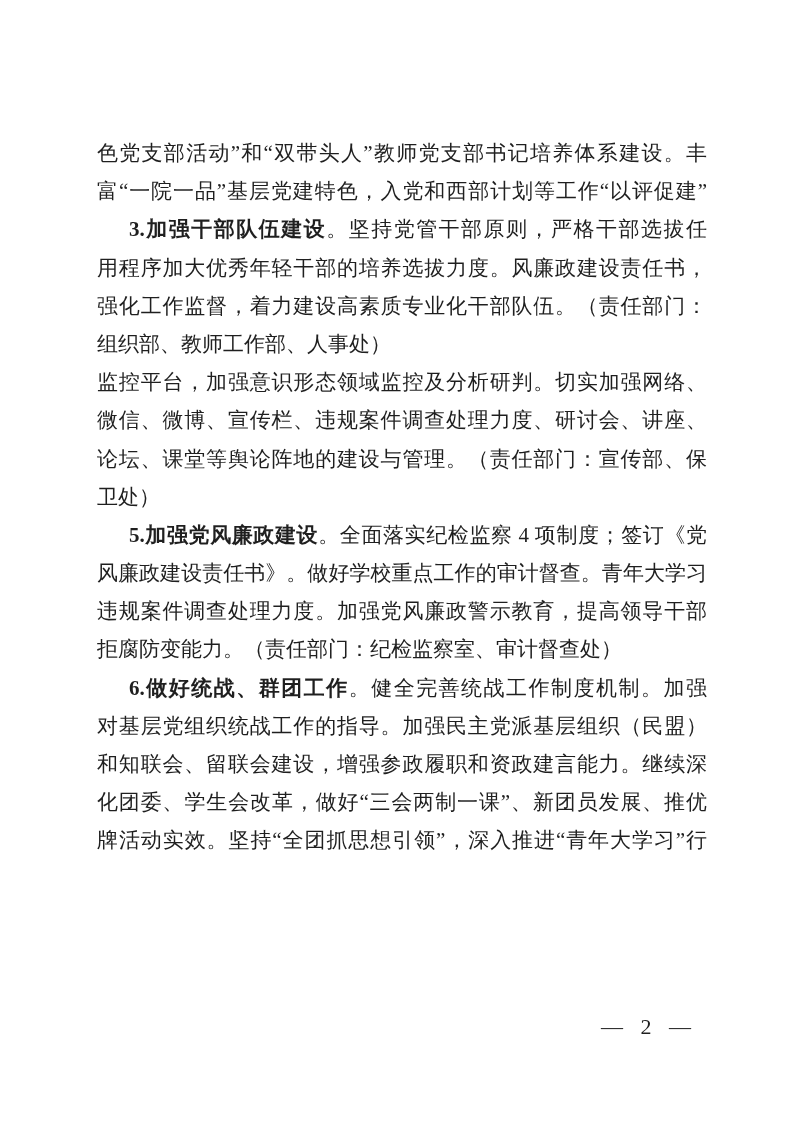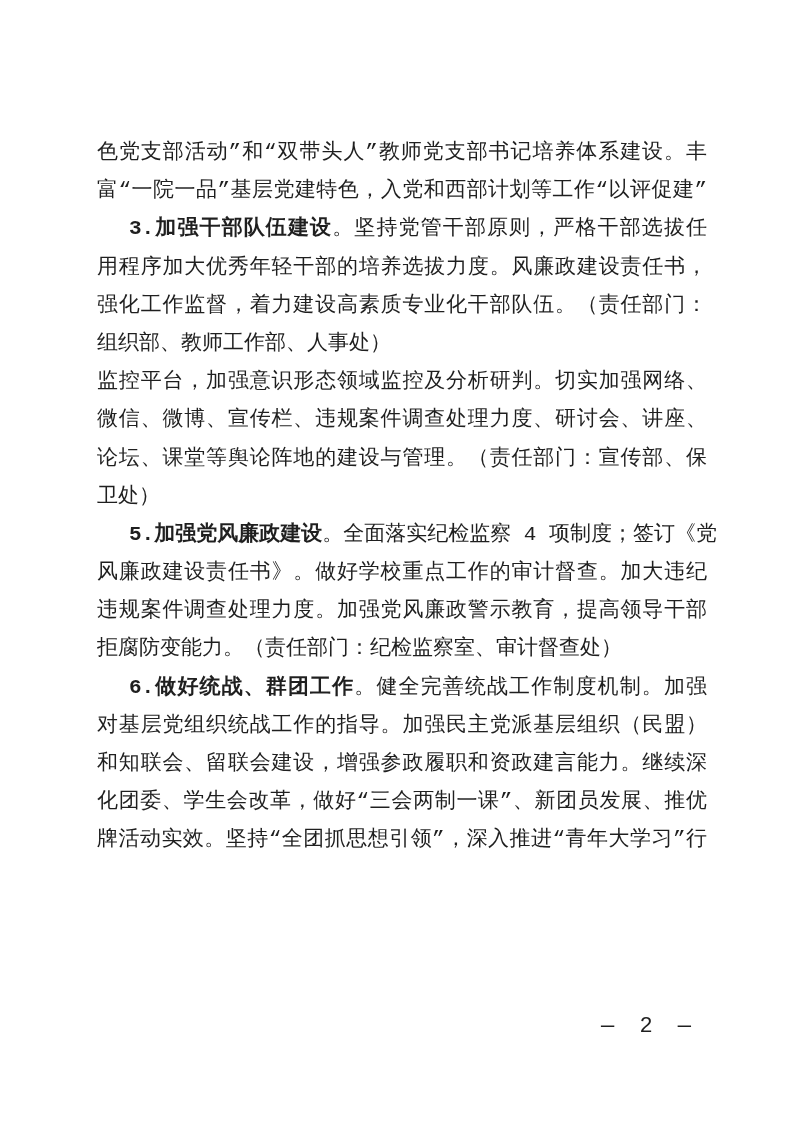--- a/index.html
+++ b/index.html
@@ -6,21 +6,21 @@
     margin: 0;
     padding: 0;
     background: #ffffff;
   }
   .page {
     position: relative;
     width: 793px;
     height: 1122px;
     background: #ffffff;
     overflow: hidden;
-    font-family: Liberation Mono, monospace;
+    font-family: Liberation Serif, serif;
   }
   .text-block {
     position: absolute;
     left: 97px;
     top: 134px;
     width: 610px;
     color: #1f1f1f;
   }
   .line {
     height: 38.2px;
@@ -59,21 +59,21 @@
       <div class="line"><span class="">富“一院一品”基层党建特色，入党和西部计划等工作“以评促建”</span></div>
       <div class="line indent"><span class="bold">3.加强干部队伍建设</span><span class="">。坚持党管干部原则，严格干部选拔任</span></div>
       <div class="line"><span class="">用程序加大优秀年轻干部的培养选拔力度。风廉政建设责任书，</span></div>
       <div class="line"><span class="">强化工作监督，着力建设高素质专业化干部队伍。（责任部门：</span></div>
       <div class="line end"><span class="">组织部、教师工作部、人事处）</span></div>
       <div class="line"><span class="">监控平台，加强意识形态领域监控及分析研判。切实加强网络、</span></div>
       <div class="line"><span class="">微信、微博、宣传栏、违规案件调查处理力度、研讨会、讲座、</span></div>
       <div class="line"><span class="">论坛、课堂等舆论阵地的建设与管理。（责任部门：宣传部、保</span></div>
       <div class="line end"><span class="">卫处）</span></div>
       <div class="line indent"><span class="bold">5.加强党风廉政建设</span><span class="">。全面落实纪检监察 4 项制度；签订《党</span></div>
-      <div class="line"><span class="">风廉政建设责任书》。做好学校重点工作的审计督查。加大违纪</span></div>
+      <div class="line"><span class="">风廉政建设责任书》。做好学校重点工作的审计督查。青年大学习</span></div>
       <div class="line"><span class="">违规案件调查处理力度。加强党风廉政警示教育，提高领导干部</span></div>
       <div class="line end"><span class="">拒腐防变能力。（责任部门：纪检监察室、审计督查处）</span></div>
       <div class="line indent"><span class="bold">6.做好统战、群团工作</span><span class="">。健全完善统战工作制度机制。加强</span></div>
       <div class="line"><span class="">对基层党组织统战工作的指导。加强民主党派基层组织（民盟）</span></div>
       <div class="line"><span class="">和知联会、留联会建设，增强参政履职和资政建言能力。继续深</span></div>
       <div class="line"><span class="">化团委、学生会改革，做好“三会两制一课”、新团员发展、推优</span></div>
       <div class="line"><span class="">牌活动实效。坚持“全团抓思想引领”，深入推进“青年大学习”行</span></div>
     </div>
   <div class="page-number">— 2 —</div>
 </div>

